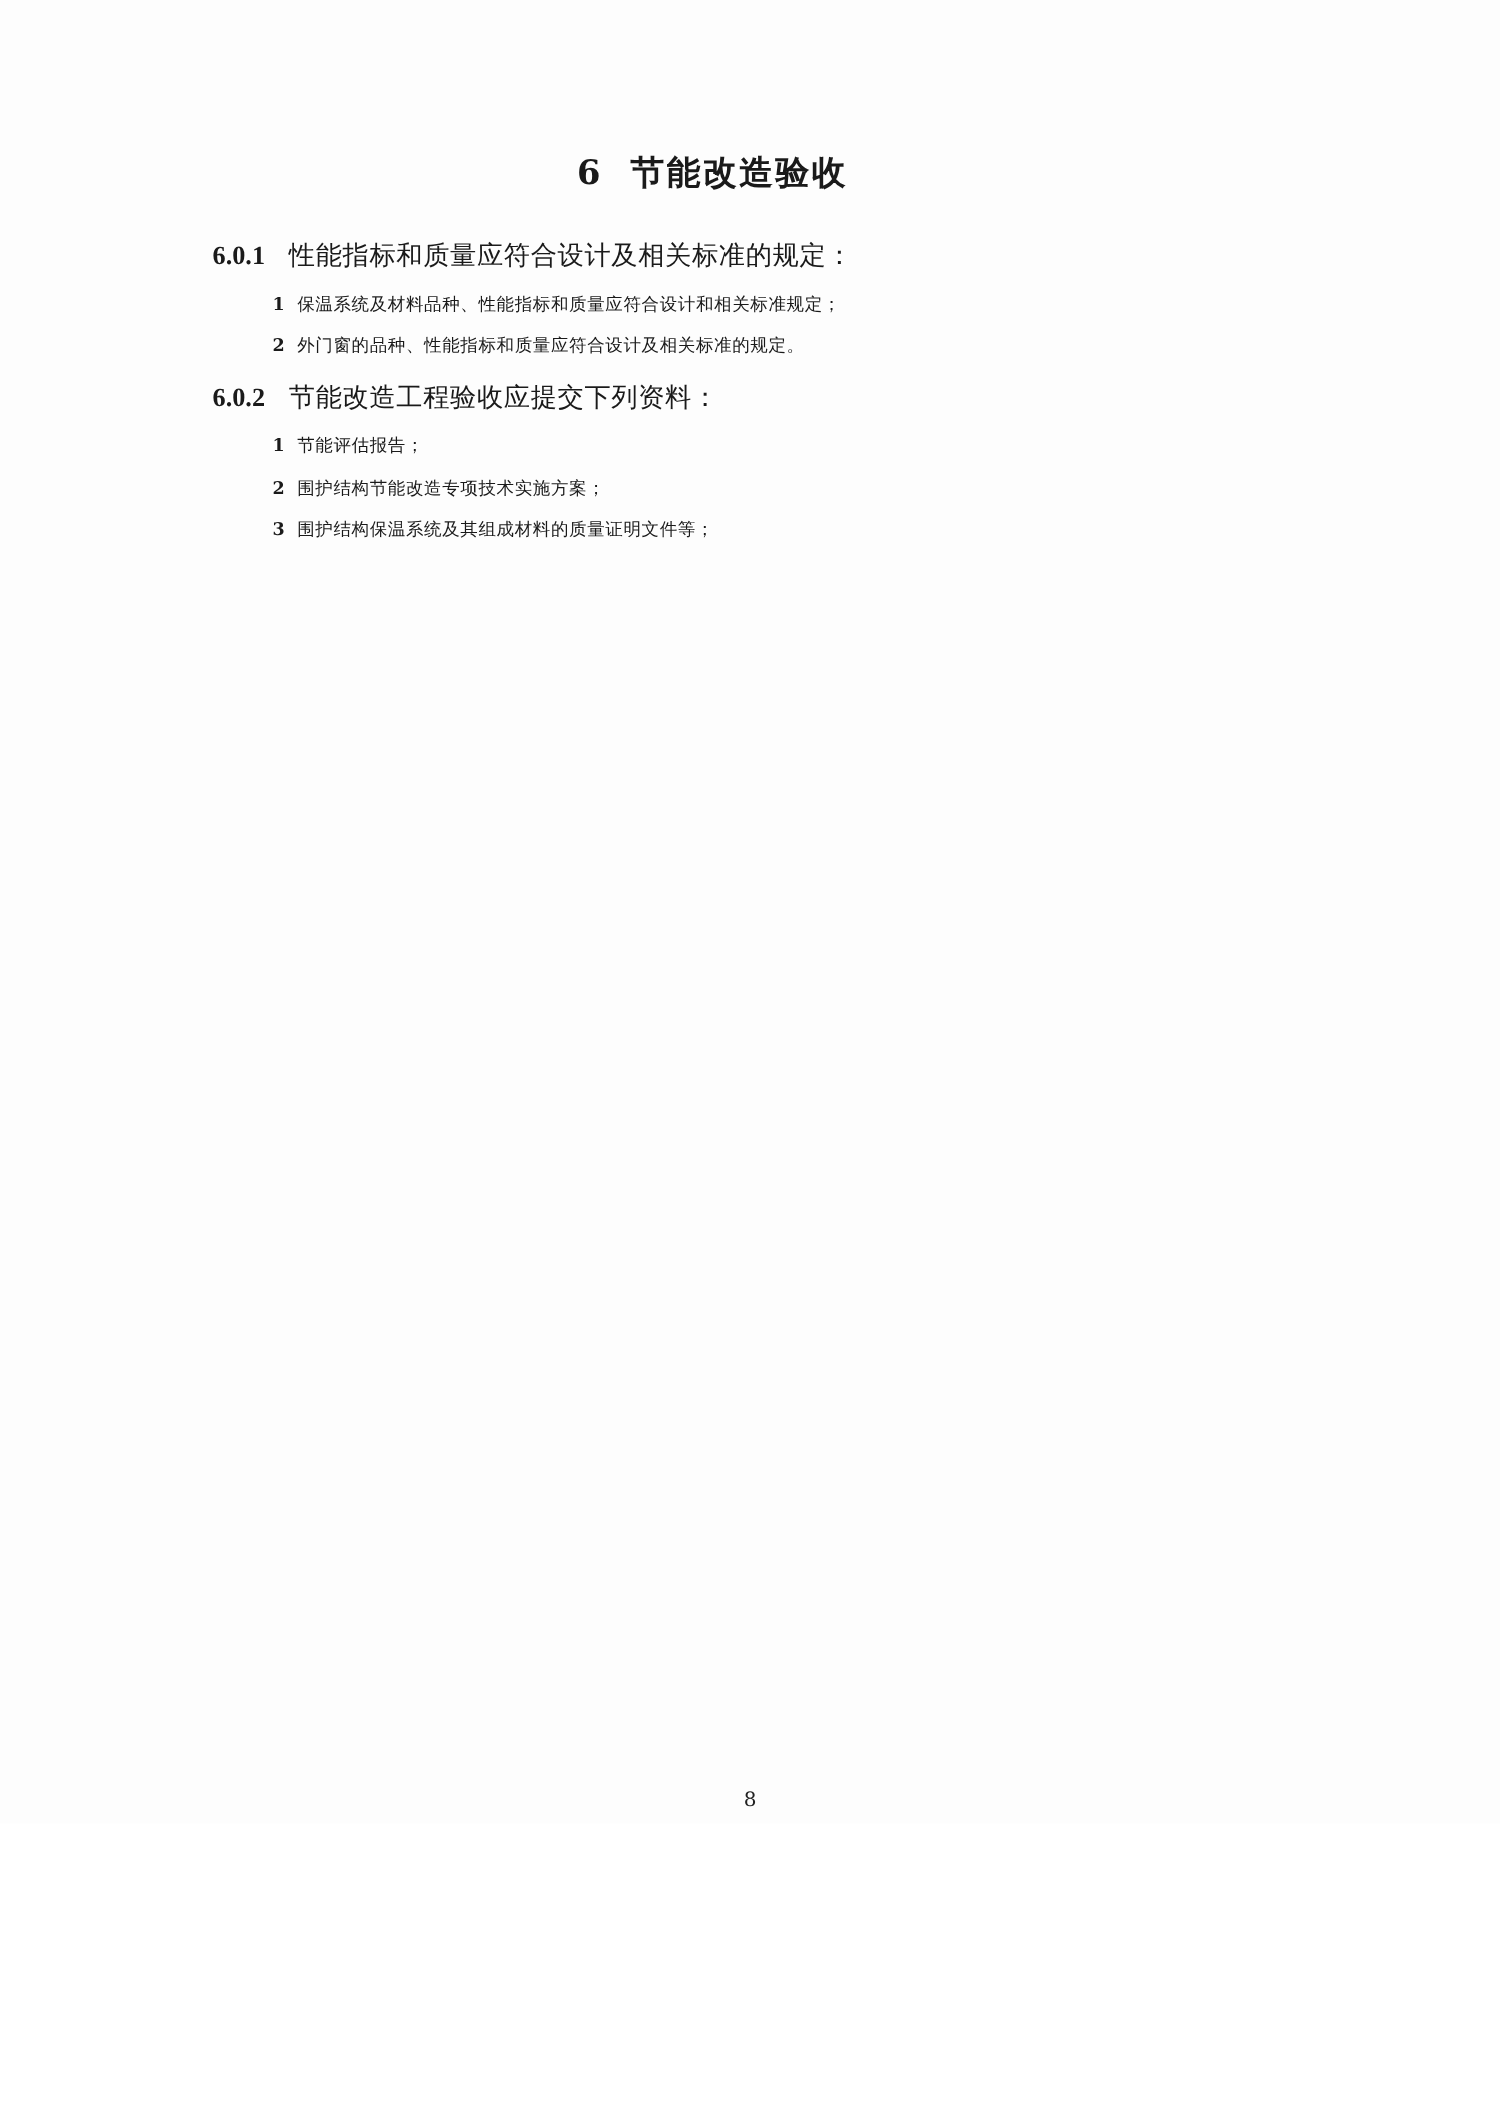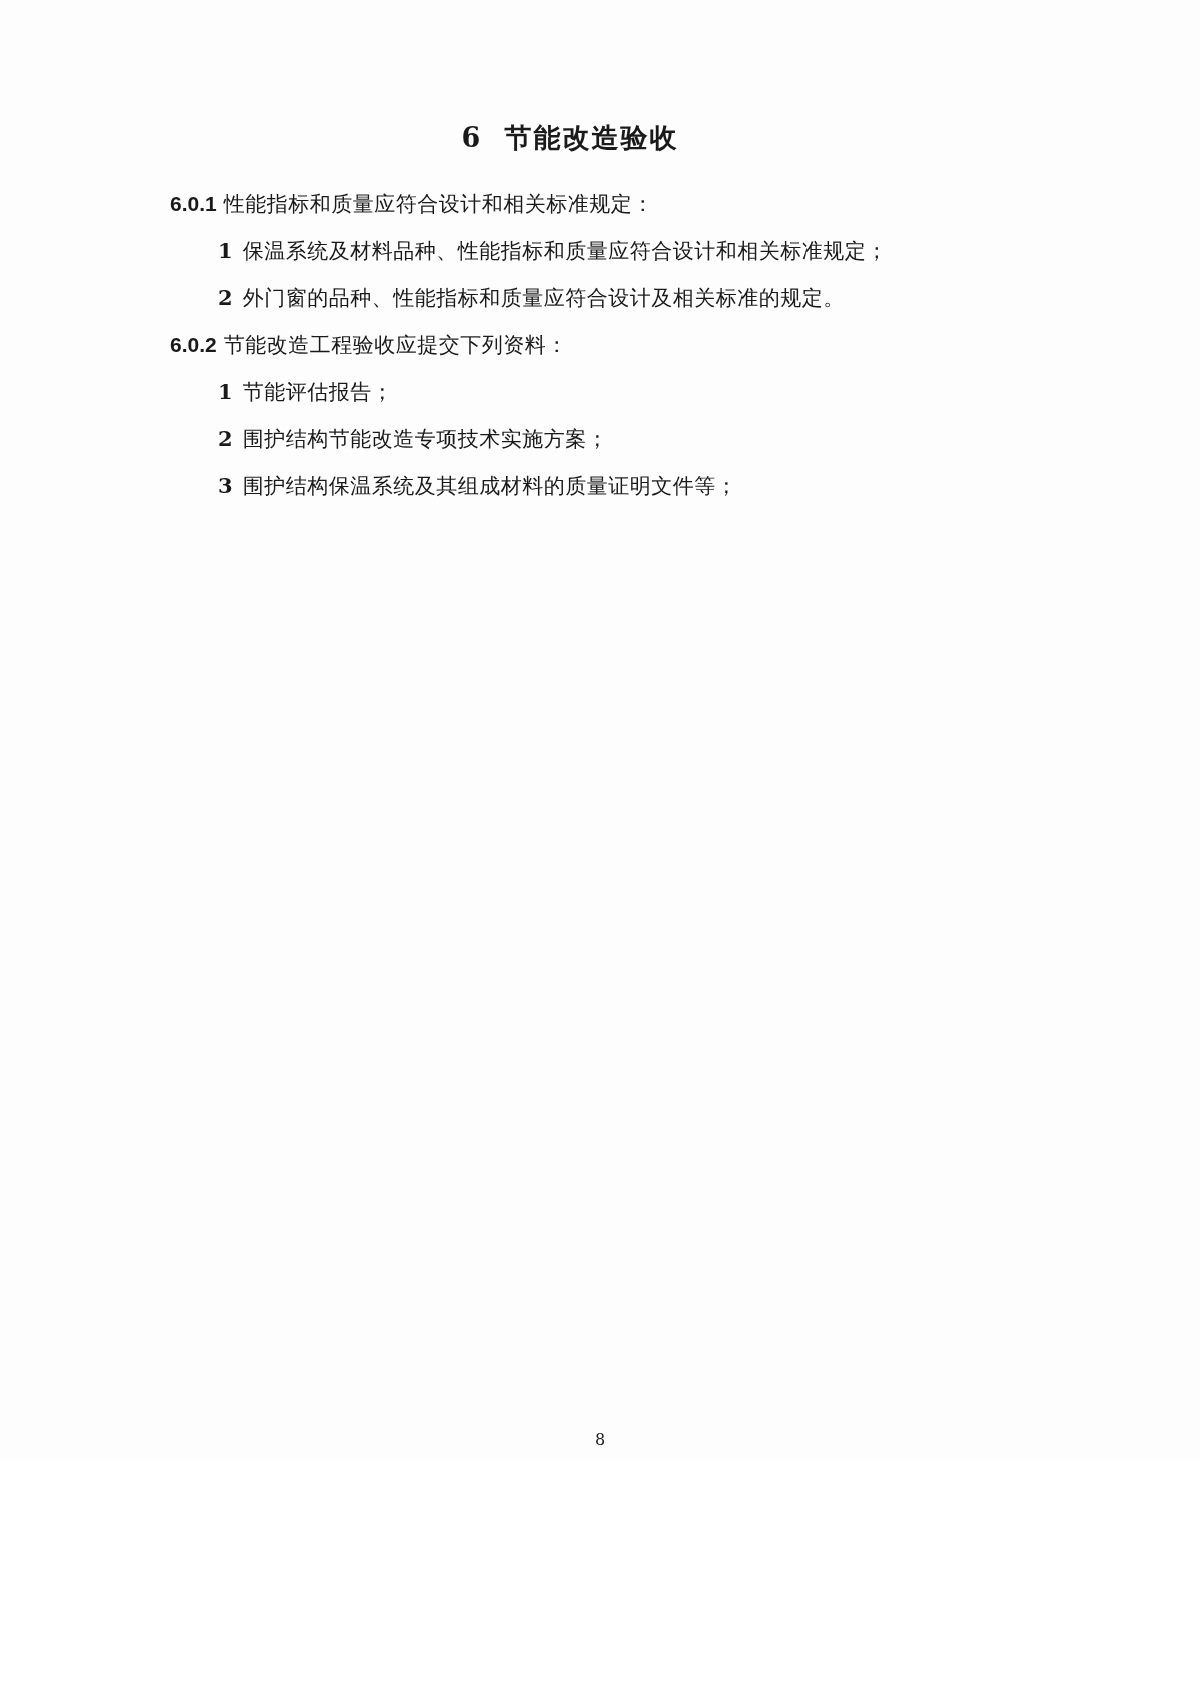--- a/index.html
+++ b/index.html
@@ -34,29 +34,29 @@
     margin-right: 22px;
   }
   .clause {
     font-size: 21px;
     line-height: 1.95;
     margin: 0 0 6px 0;
     text-indent: 0;
   }
   .clause-num {
     font-weight: bold;
-    font-family: Liberation Sans, sans-serif;
-    margin-right: 7px;
+    font-family: Liberation Serif, serif;
+    margin-right: 19px;
     letter-spacing: 0px;
   }
   .clause-text {
     letter-spacing: 0.5px;
   }
   .item {
-    font-size: 21px;
+    font-size: 14px;
     line-height: 1.95;
     margin: 0 0 6px 0;
     padding-left: 48px;
   }
   .item-num {
     font-weight: bold;
     font-family: "DejaVu Serif", serif;
     margin-right: 10px;
   }
   .item-text {
@@ -81,21 +81,21 @@
 
 <div class="page">
 
   <div class="content">
 
     <h1 class="chapter-title">
       <span class="num">6</span><span>节能改造验收</span>
     </h1>
 
     <p class="clause">
-      <span class="clause-num">6.0.1</span><span class="clause-text">性能指标和质量应符合设计和相关标准规定：</span>
+      <span class="clause-num">6.0.1</span><span class="clause-text">性能指标和质量应符合设计及相关标准的规定：</span>
     </p>
     <p class="item">
       <span class="item-num">1</span><span class="item-text">保温系统及材料品种、性能指标和质量应符合设计和相关标准规定；</span>
     </p>
     <p class="item">
       <span class="item-num">2</span><span class="item-text">外门窗的品种、性能指标和质量应符合设计及相关标准的规定。</span>
     </p>
 
     <p class="clause">
       <span class="clause-num">6.0.2</span><span class="clause-text">节能改造工程验收应提交下列资料：</span>

